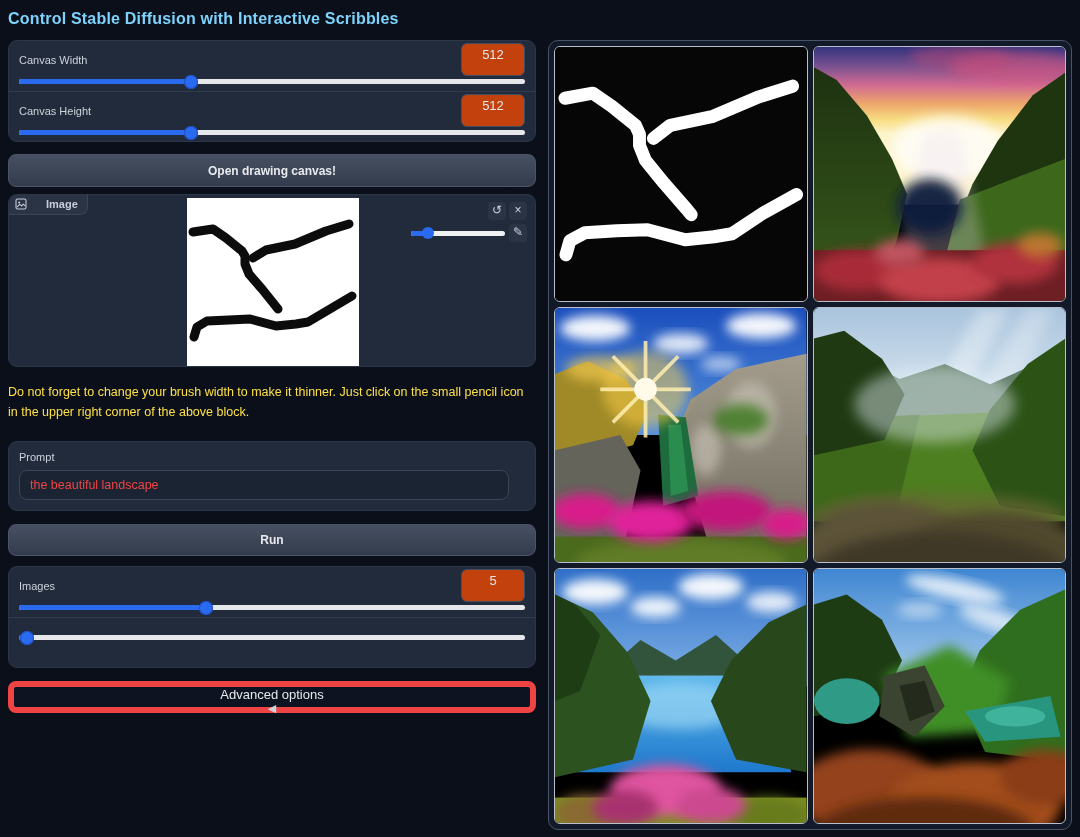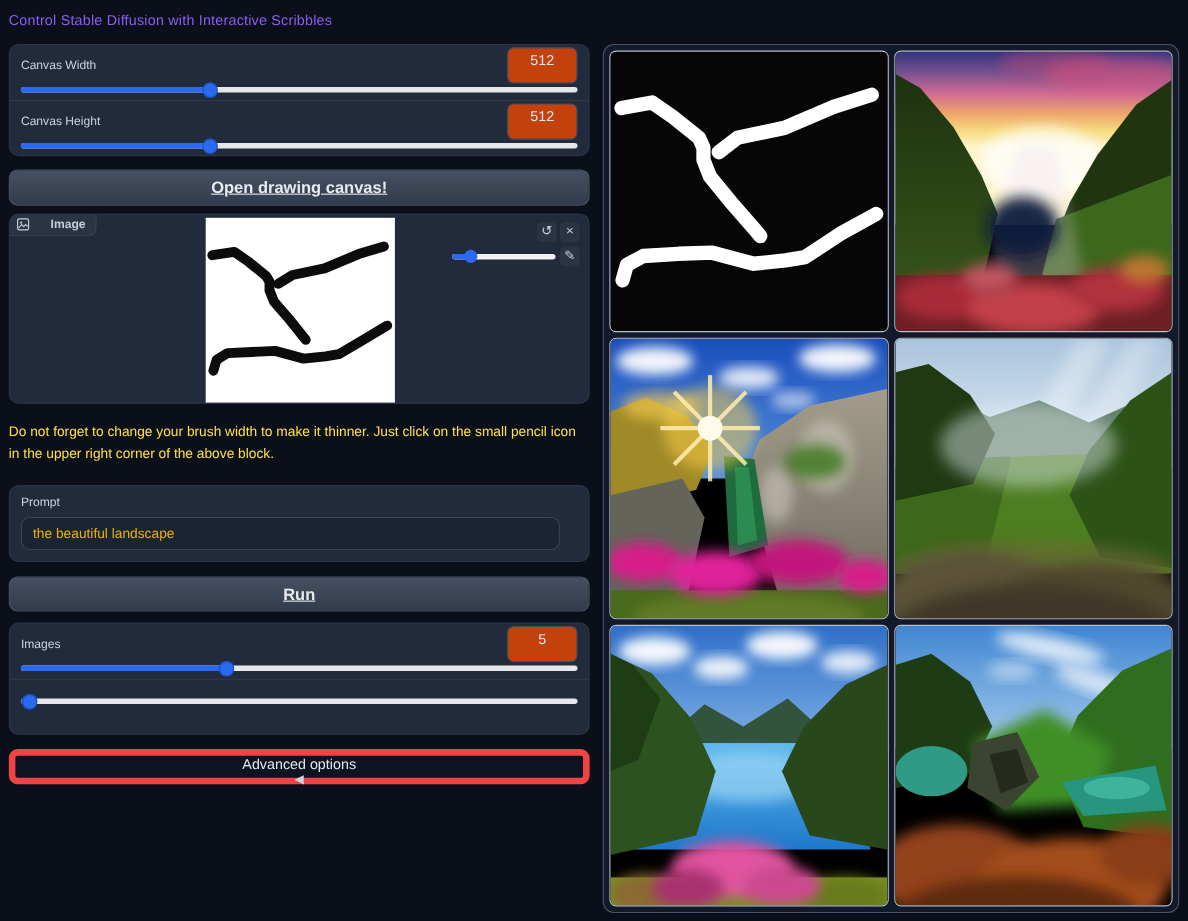--- a/index.html
+++ b/index.html
@@ -2,21 +2,21 @@
 <html><head>
 <meta charset="utf-8">
 <style>
   html,body{margin:0;padding:0;}
   body{
     width:1080px;height:837px;position:relative;overflow:hidden;
     background:#0b0f19;color:#e5e8ec;
     font-family:"Liberation Sans",sans-serif;
   }
   .left-col{position:absolute;left:8px;top:8px;width:528px;}
-  .page-title{font-size:13px;font-weight:normal;color:#8b5cf6;letter-spacing:.2px;height:22px;line-height:22px;}
+  .page-title{font-size:16px;font-weight:bold;color:#7dd3fc;letter-spacing:.2px;height:22px;line-height:22px;}
   .panel{
     background:#212b3b;border:1px solid #2c3648;border-radius:9px;
     box-sizing:border-box;margin-top:10px;
   }
   .slider-row{height:50px;box-sizing:border-box;padding:8px 10px 0 10px;}
   .slider-row + .slider-row{border-top:1px solid #303b4e;}
   .slider-head{display:flex;justify-content:space-between;align-items:center;height:21px;}
   .slider-label{font-size:11px;color:#cdd3dc;}
   .num-box{
     width:64px;height:33px;line-height:21px;text-align:center;
@@ -27,21 +27,21 @@
   .fill{position:absolute;left:0;top:0;height:100%;background:#2a6af0;border-radius:3px;}
   .thumb{
     position:absolute;right:-7px;top:50%;transform:translateY(-50%);
     width:14px;height:14px;border-radius:50%;background:#2a6af0;
     box-shadow:0 0 0 1px #1c4fc0 inset;
   }
   .big-btn{
     margin-top:12px;height:33px;border-radius:8px;box-sizing:border-box;
     background:linear-gradient(#465062,#333c4c);border:1px solid #4b5566;
     display:flex;align-items:center;justify-content:center;
-    font-size:15px;font-weight:bold;color:#e8eaee;cursor:pointer;text-decoration:underline;
+    font-size:12px;font-weight:bold;color:#e8eaee;cursor:pointer;
   }
   .big-btn.run{margin-top:13px;height:32px;}
   
   .sketch-block{
     position:relative;margin-top:7px;height:173px;
     background:#212b3b;border:1px solid #2c3648;border-radius:9px;box-sizing:border-box;
   }
   .sketch-badge{
     position:absolute;left:0;top:0;display:flex;align-items:center;gap:19px;
     padding:3px 9px 4px 6px;background:#2b3445;border-right:1px solid #3a4557;
@@ -65,21 +65,21 @@
   }
   .draw-canvas svg{display:block;width:100%;height:100%;}
   .note{
     margin-top:15px;font-size:12.5px;line-height:1.6;color:#fde047;
     width:524px;height:36px;
   }
   .prompt-panel{padding:9px 26px 10px 10px;margin-top:23px;}
   .prompt-label{font-size:11px;color:#cdd3dc;margin-bottom:7px;}
   .prompt-input{
     width:100%;height:30px;box-sizing:border-box;border-radius:8px;
-    background:#1b2433;border:1px solid #3a4557;color:#eab308;
+    background:#1b2433;border:1px solid #3a4557;color:#ef4444;
     font-size:12.5px;padding:0 10px;font-family:"Liberation Sans",sans-serif;outline:none;
   }
   .accordion{
     margin-top:13px;height:32px;box-sizing:border-box;
     background:#0d1320;border:6px solid #ef4444;border-radius:8px;
     display:flex;align-items:center;justify-content:space-between;
     padding:0 12px;cursor:pointer;flex-direction:column;
   }
   .accordion-label{font-size:13px;color:#e5e8ec;}
   .accordion-arrow{font-size:11px;color:#cdd3dd;}

